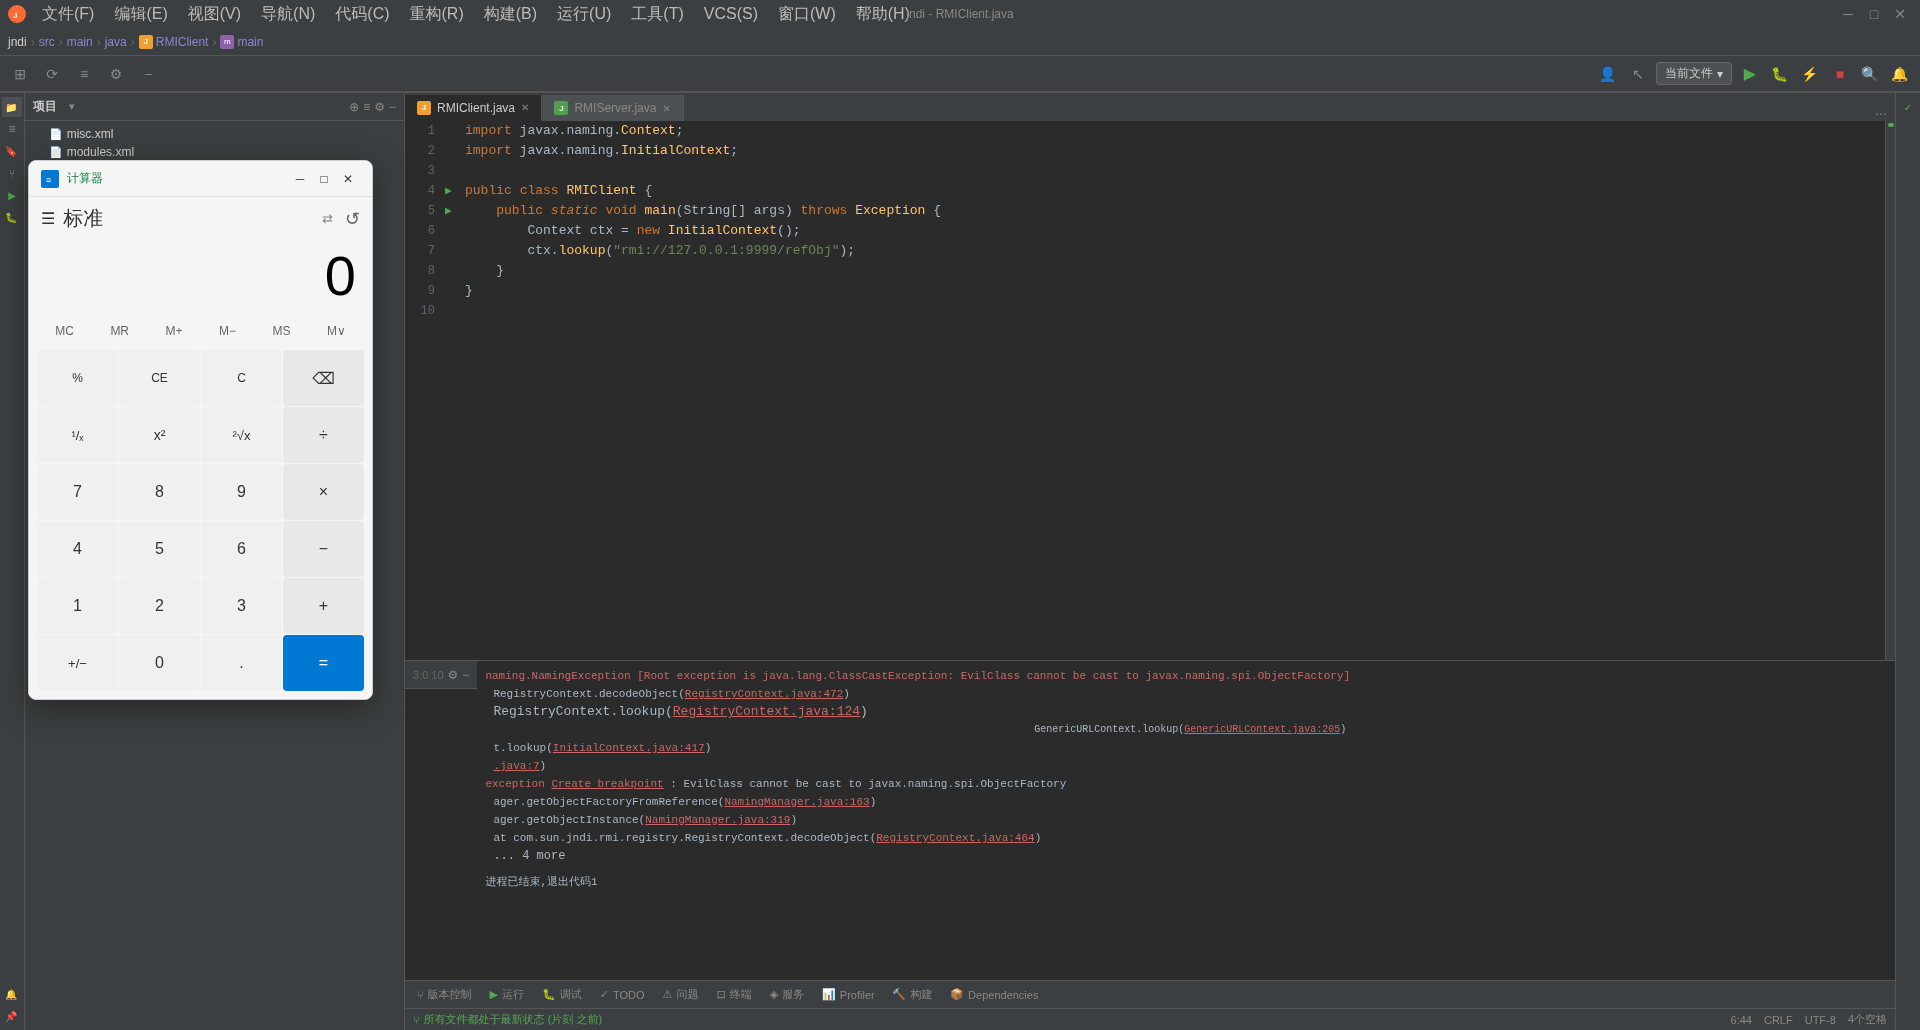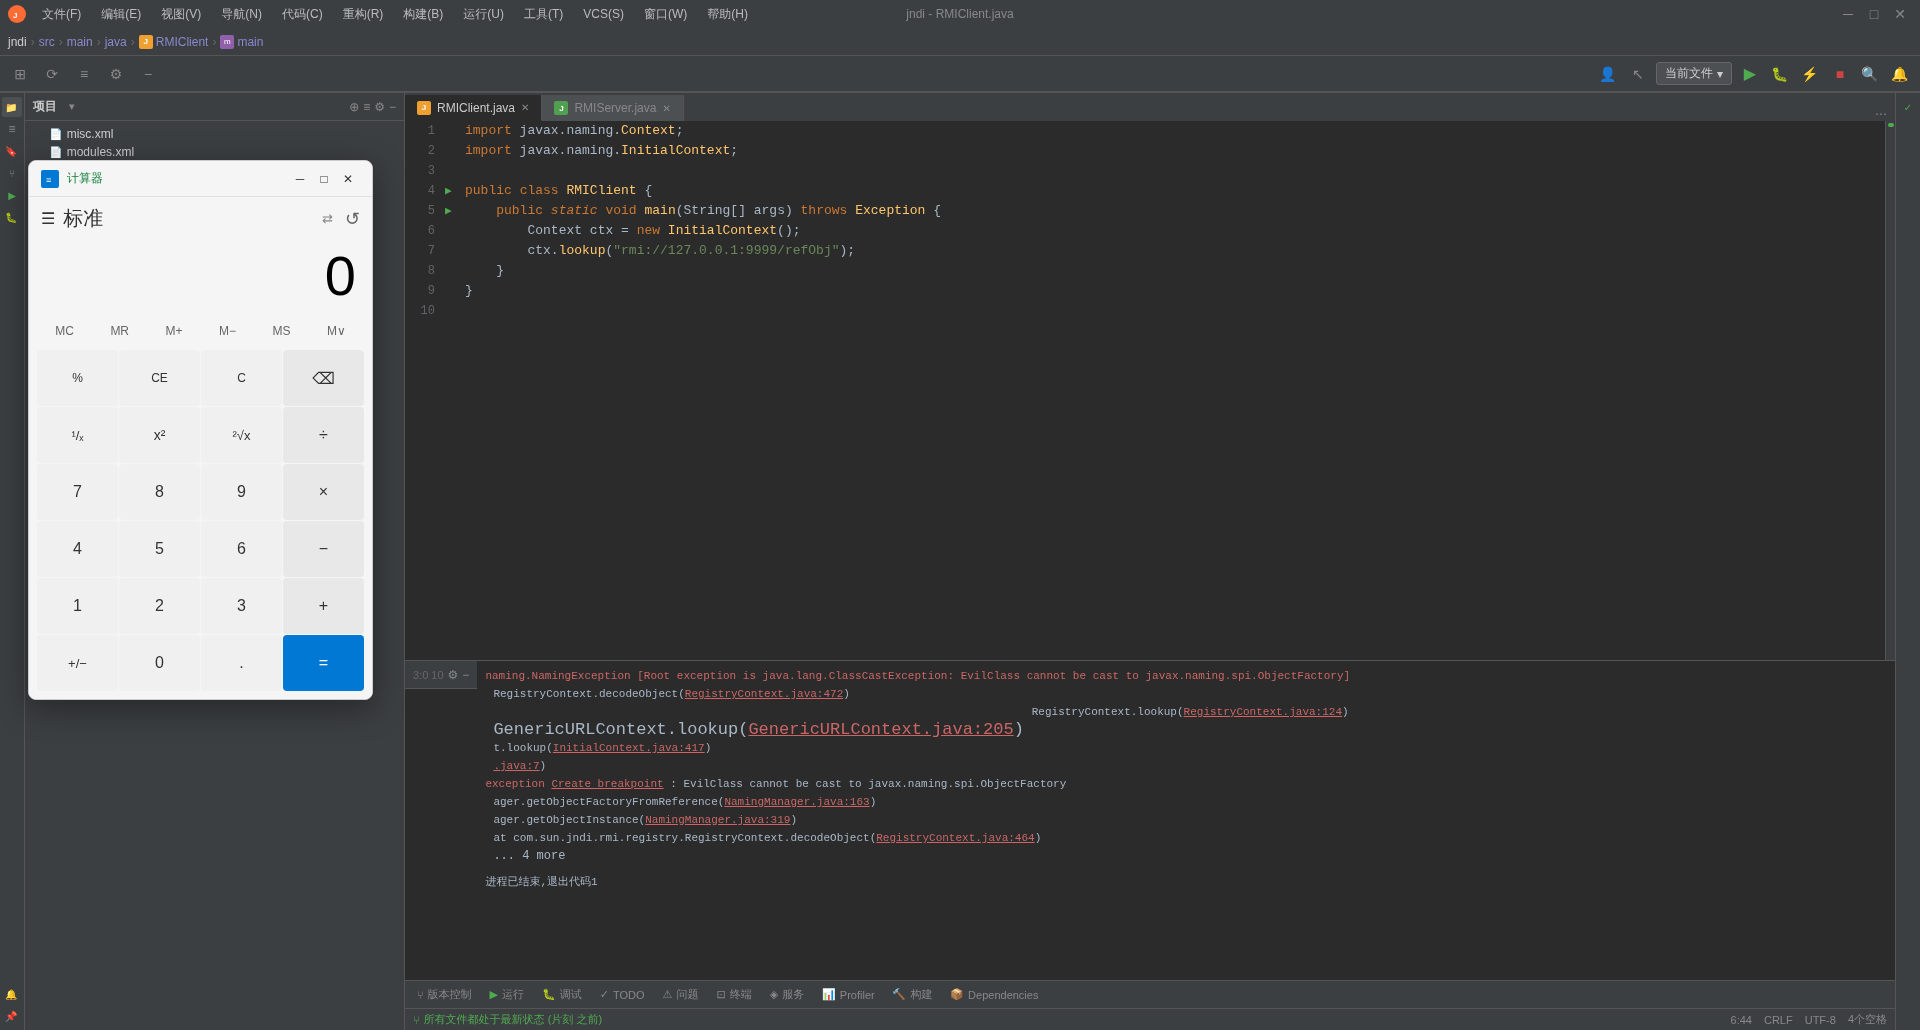--- a/index.html
+++ b/index.html
@@ -4,21 +4,21 @@
   <style>
     * { margin: 0; padding: 0; box-sizing: border-box; }
     body { width: 1920px; height: 1030px; overflow: hidden; font-family: 'Segoe UI', sans-serif; background: #2b2b2b; }
 
     
     .ide-container { width: 1920px; height: 1030px; display: flex; flex-direction: column; background: #2b2b2b; }
 
     
     .menu-bar { height: 28px; background: #3c3f41; display: flex; align-items: center; padding: 0 8px; gap: 12px; flex-shrink: 0; }
     .menu-logo { width: 18px; height: 18px; background: #ff6b35; border-radius: 50%; display: flex; align-items: center; justify-content: center; font-size: 10px; color: white; font-weight: bold; }
-    .menu-item { font-size: 12px; color: #bbbbbb; cursor: pointer; padding: 2px 4px; }
+    .menu-item { font-size: 16px; color: #bbbbbb; cursor: pointer; padding: 2px 4px; }
     .menu-title { position: absolute; left: 50%; transform: translateX(-50%); font-size: 12px; color: #888; }
 
     
     .breadcrumb-bar { height: 28px; background: #3c3f41; display: flex; align-items: center; padding: 0 8px; gap: 4px; border-bottom: 1px solid #555; flex-shrink: 0; }
     .breadcrumb-item { font-size: 12px; color: #8888cc; cursor: pointer; }
     .breadcrumb-sep { font-size: 12px; color: #666; }
 
     
     .toolbar { height: 36px; background: #3c3f41; display: flex; align-items: center; padding: 0 8px; gap: 8px; border-bottom: 1px solid #555; flex-shrink: 0; }
     .toolbar-btn { width: 24px; height: 24px; display: flex; align-items: center; justify-content: center; cursor: pointer; color: #888; font-size: 14px; border-radius: 3px; }
@@ -330,22 +330,22 @@
         <div class="bottom-panel-header">
           <span style="font-size:11px;color:#666;">3:0 10</span>
           <div class="bottom-panel-icons">
             <span class="bottom-panel-icon">⚙</span>
             <span class="bottom-panel-icon">−</span>
           </div>
         </div>
         <div class="console-content">
           <div style="color:#cc6666;font-size:11px;">naming.NamingException [Root exception is java.lang.ClassCastException: EvilClass cannot be cast to javax.naming.spi.ObjectFactory]</div>
           <div style="font-size:11px;padding-left:8px;">RegistryContext.decodeObject(<span class="error-link">RegistryContext.java:472</span>)</div>
-          <div style="font-size:11px;padding-left:8px;text-align:center;">RegistryContext.lookup(<span class="error-link">RegistryContext.java:124</span>)</div>
-          <div style="font-size:17px;padding-left:8px;">GenericURLContext.lookup(<span class="error-link">GenericURLContext.java:205</span>)</div>
+          <div style="font-size:13px;padding-left:8px;">RegistryContext.lookup(<span class="error-link">RegistryContext.java:124</span>)</div>
+          <div style="font-size:10px;padding-left:8px;text-align:center;">GenericURLContext.lookup(<span class="error-link">GenericURLContext.java:205</span>)</div>
           <div style="font-size:11px;padding-left:8px;">t.lookup(<span class="error-link">InitialContext.java:417</span>)</div>
           <div style="font-size:11px;padding-left:8px;"><span class="error-link">.java:7</span>)</div>
           <div style="font-size:11px;padding-left:0px;"><span style="color:#cc6666;">exception</span> <span class="breakpoint-link">Create breakpoint</span> : EvilClass cannot be cast to javax.naming.spi.ObjectFactory</div>
           <div style="font-size:11px;padding-left:8px;">ager.getObjectFactoryFromReference(<span class="error-link">NamingManager.java:163</span>)</div>
           <div style="font-size:11px;padding-left:8px;">ager.getObjectInstance(<span class="error-link">NamingManager.java:319</span>)</div>
           <div style="font-size:11px;padding-left:8px;">at com.sun.jndi.rmi.registry.RegistryContext.decodeObject(<span class="error-link">RegistryContext.java:464</span>)</div>
           <div style="font-size:12px;padding-left:8px;">... 4 more</div>
           <div style="height:8px;"></div>
           <div style="font-size:11px;color:#a9b7c6;">进程已结束,退出代码1</div>
         </div>

